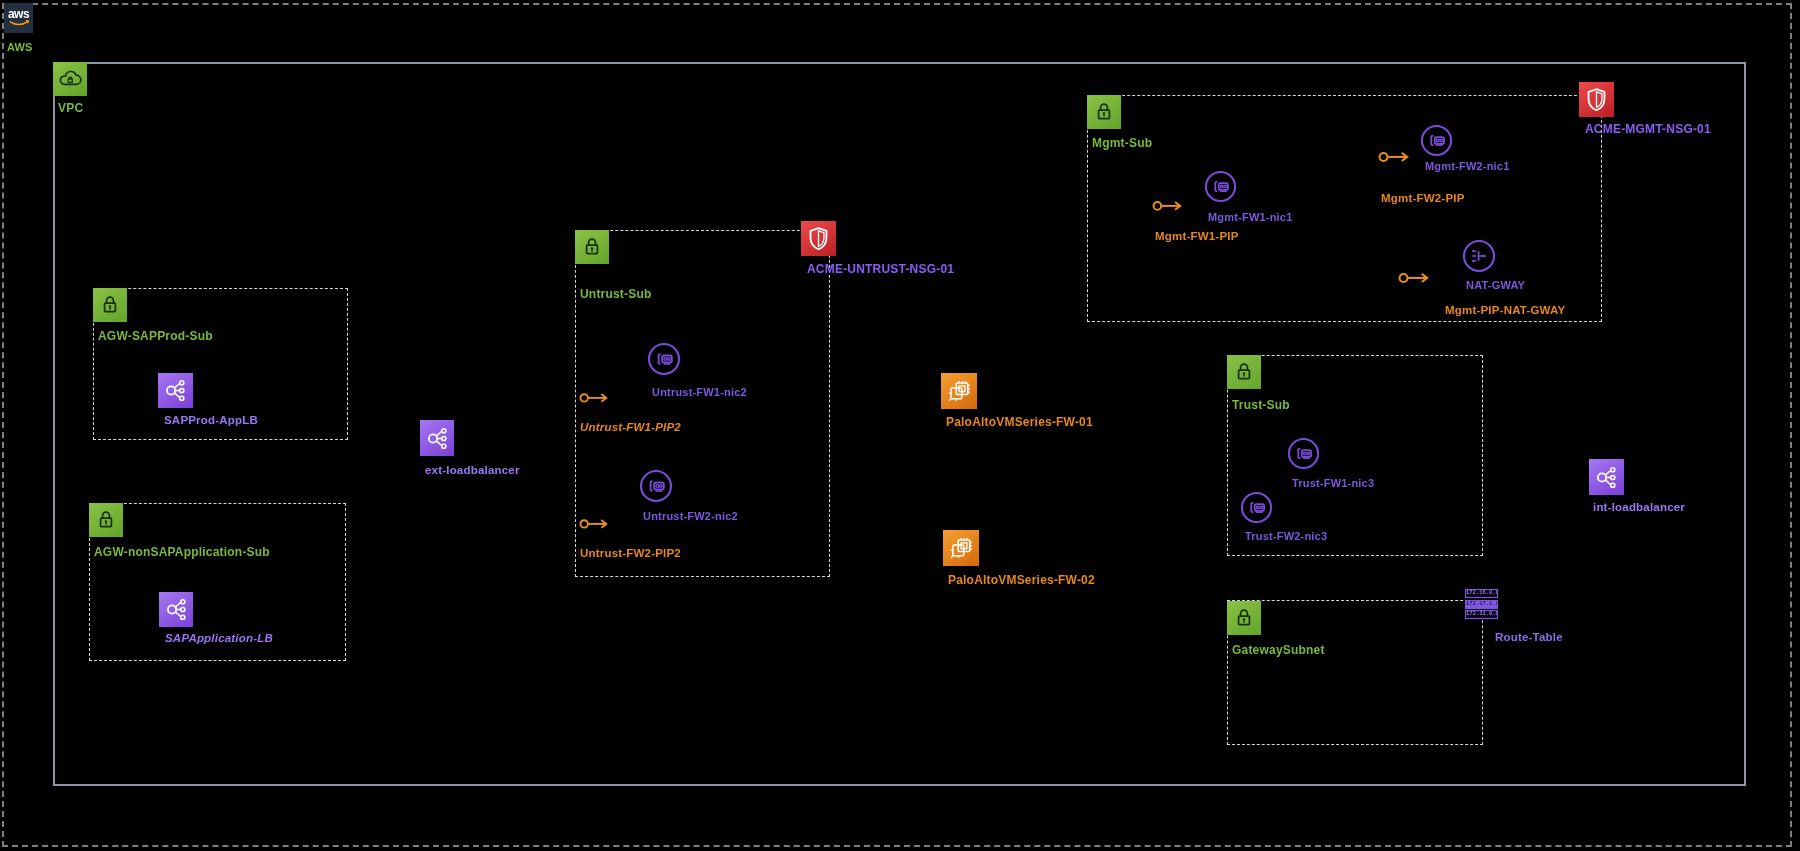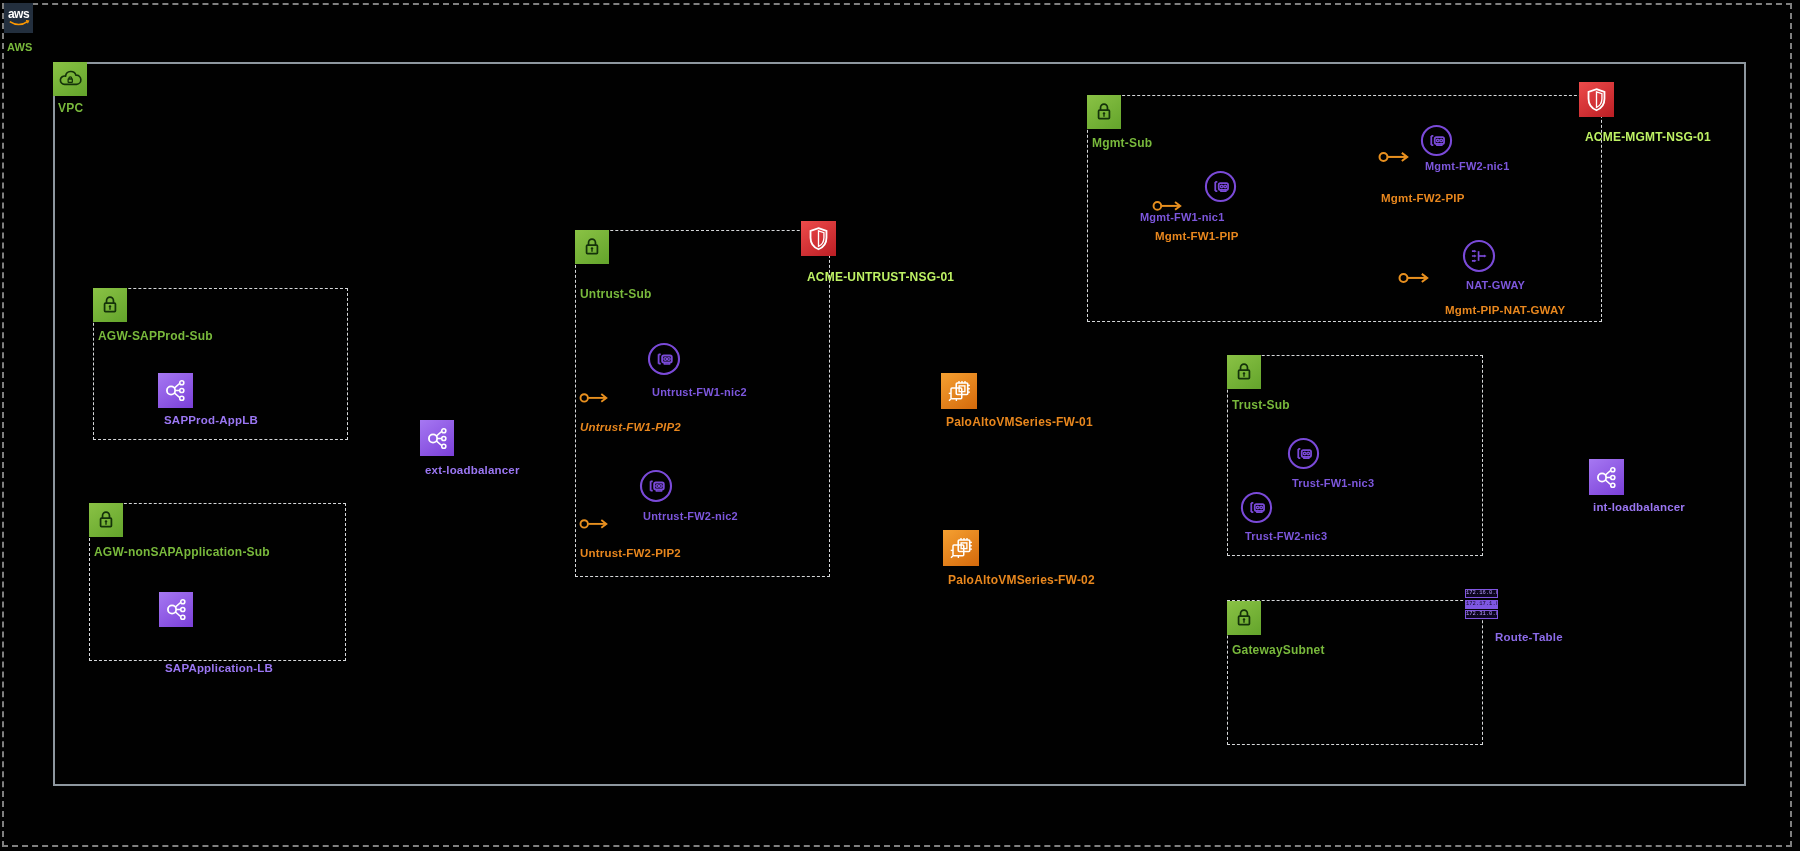--- a/index.html
+++ b/index.html
@@ -14,21 +14,21 @@
   .icon-sq{position:absolute;display:flex;align-items:center;justify-content:center;box-sizing:border-box;}
   .green-sq{background:linear-gradient(145deg,#8ac245,#63a42b);}
   .purple-sq{background:linear-gradient(145deg,#a678f2,#7a3fd8);}
   .orange-sq{background:linear-gradient(145deg,#f5a031,#d4690b);}
   .red-sq{background:linear-gradient(145deg,#ee4b4b,#bb1e24);}
   .lbl{position:absolute;font-weight:700;white-space:nowrap;letter-spacing:.2px;}
   .lbl-green{color:#79b93c;font-size:12px;}
   .lbl-purple{color:#9b77f3;font-size:11.5px;}
   .lbl-nic{color:#7d57dd;font-size:11px;}
   .lbl-orange{color:#e8871e;font-size:11.5px;}
-  .lbl-red{color:#bef264;font-size:12px;margin-top:8px;}
+  .lbl-red{color:#8b5cf6;font-size:12px;}
   .aws-logo{position:absolute;left:4px;top:3px;width:29px;height:30px;background:#232f3e;
     display:flex;flex-direction:column;align-items:center;justify-content:center;}
   .aws-logo .t{color:#fff;font-weight:700;font-size:12px;line-height:11px;letter-spacing:-.5px;}
   .rt-icon{position:absolute;display:flex;flex-direction:column;gap:1.5px;}
   .rt-row{box-sizing:border-box;width:33px;height:9px;border:1px solid #8055e0;background:#0d0620;
     color:#b79bff;font-family:"Liberation Mono","DejaVu Sans Mono",monospace;font-size:5.5px;
     line-height:6.5px;text-align:center;overflow:hidden;}
   .rt-row.sel{background:#7e57e2;color:#120826;}
 </style>
 </head>
@@ -140,21 +140,21 @@
     <svg width="26" height="26">
         <use href="#sym-lock"></use>
       </svg>
   </div>
   <div class="lbl lbl-green" style="left:94px;top:545px;">AGW-nonSAPApplication-Sub</div>
   <div class="icon-sq purple-sq" style="left:159px;top:592px;width:34px;height:35px;">
     <svg width="29" height="29">
         <use href="#sym-lb"></use>
       </svg>
   </div>
-  <div class="lbl lbl-purple" style="left:165px;top:662px;">SAPApplication-LB</div>
+  <div class="lbl lbl-purple" style="left:165px;top:632px;font-style:italic;">SAPApplication-LB</div>
 
   <div class="icon-sq purple-sq" style="left:420px;top:420px;width:34px;height:36px;">
     <svg width="29" height="29">
         <use href="#sym-lb"></use>
       </svg>
   </div>
   <div class="lbl lbl-purple" style="left:425px;top:464px;text-align:center;">ext-loadbalancer</div>
 
   <div class="box subnet" style="left:575px;top:230px;width:255px;height:347px;"></div>
   <div class="icon-sq green-sq" style="left:575px;top:230px;width:34px;height:34px;">
@@ -215,21 +215,21 @@
         <use href="#sym-lock"></use>
       </svg>
   </div>
   <div class="lbl lbl-green" style="left:1092px;top:136px;">Mgmt-Sub</div>
 
   <div class="icon-sq" style="left:1204px;top:170px;width:33px;height:33px;">
     <svg width="33" height="33">
         <use href="#sym-nic"></use>
       </svg>
   </div>
-  <div class="lbl lbl-nic" style="left:1140px;top:211px;">Mgmt-FW1-nic1</div>
+  <div class="lbl lbl-nic" style="left:1208px;top:211px;">Mgmt-FW1-nic1</div>
   <div class="icon-sq" style="left:1152px;top:198px;width:31px;height:15px;">
     <svg width="31" height="15">
         <use href="#sym-pip"></use>
       </svg>
   </div>
   <div class="lbl lbl-orange" style="left:1155px;top:230px;">Mgmt-FW1-PIP</div>
 
   <div class="icon-sq" style="left:1420px;top:124px;width:33px;height:33px;">
     <svg width="33" height="33">
         <use href="#sym-nic"></use>

